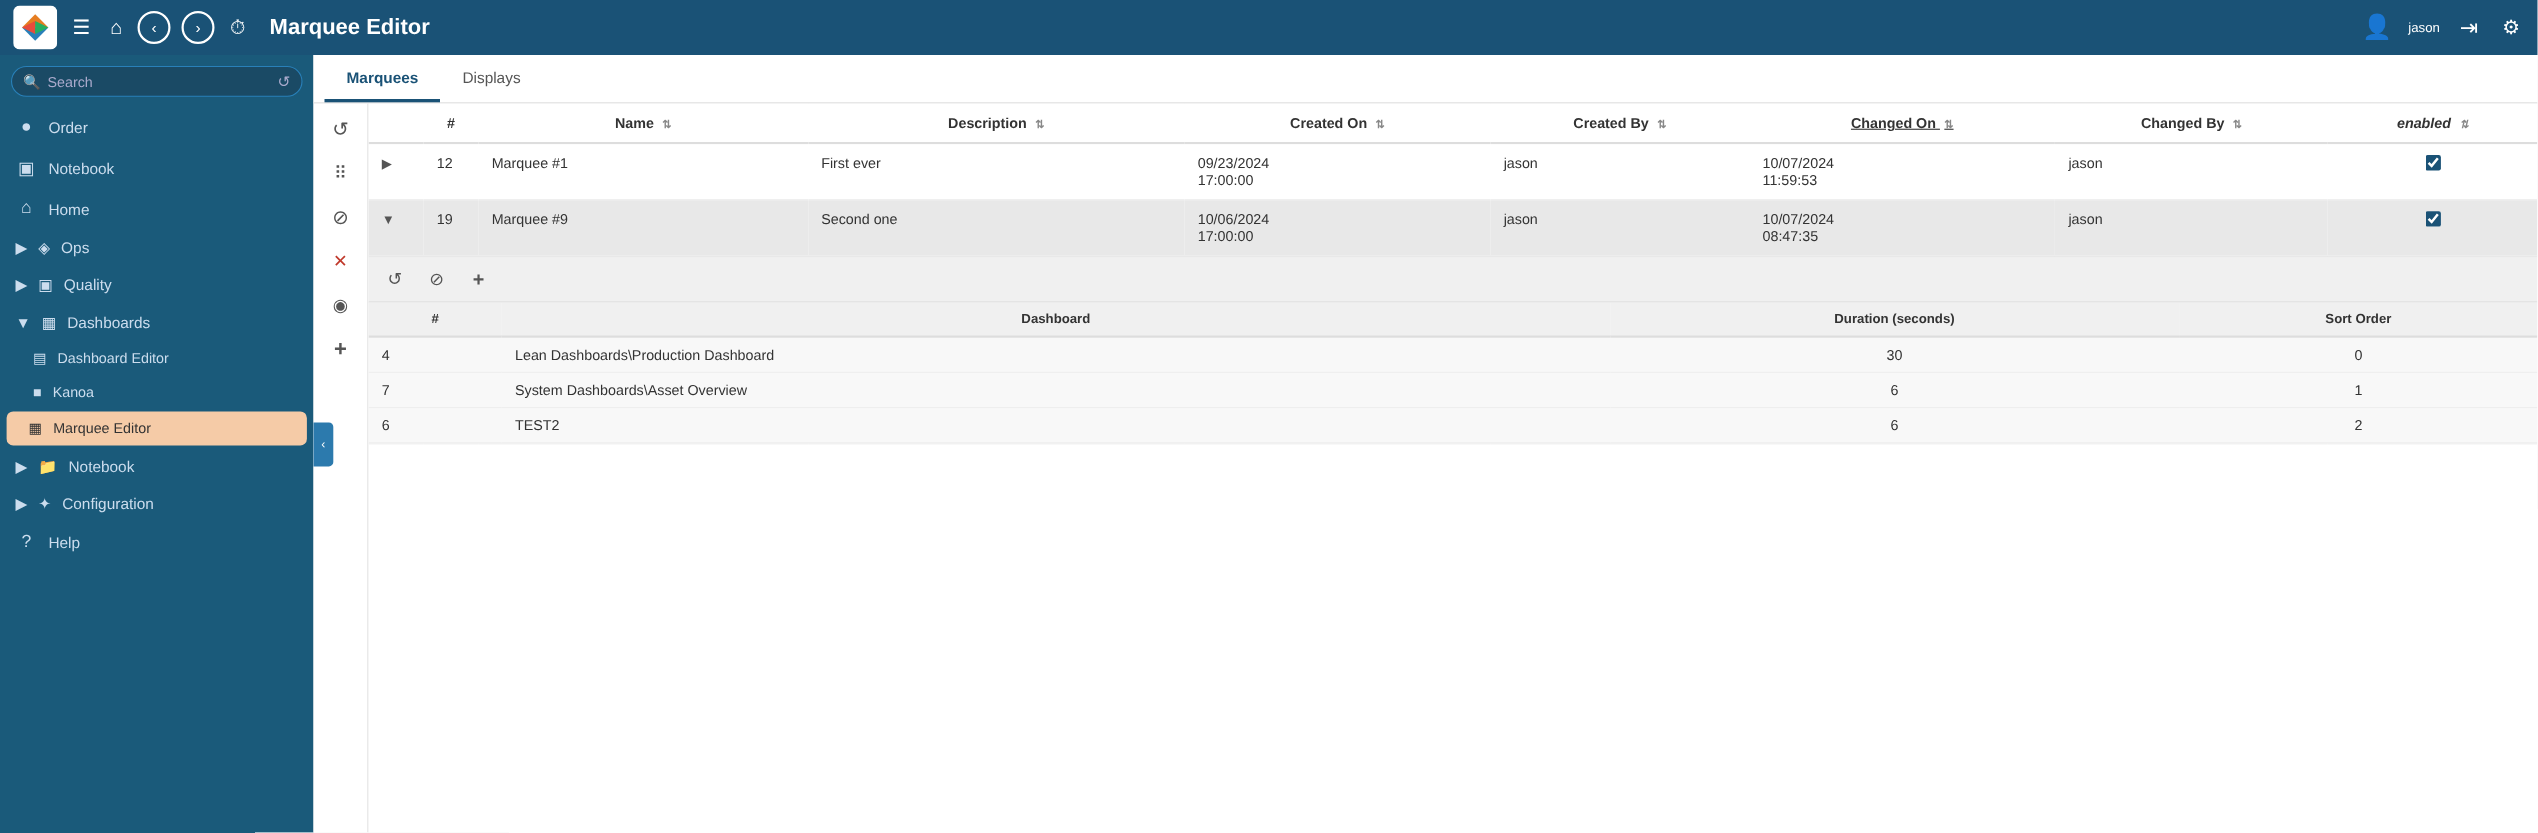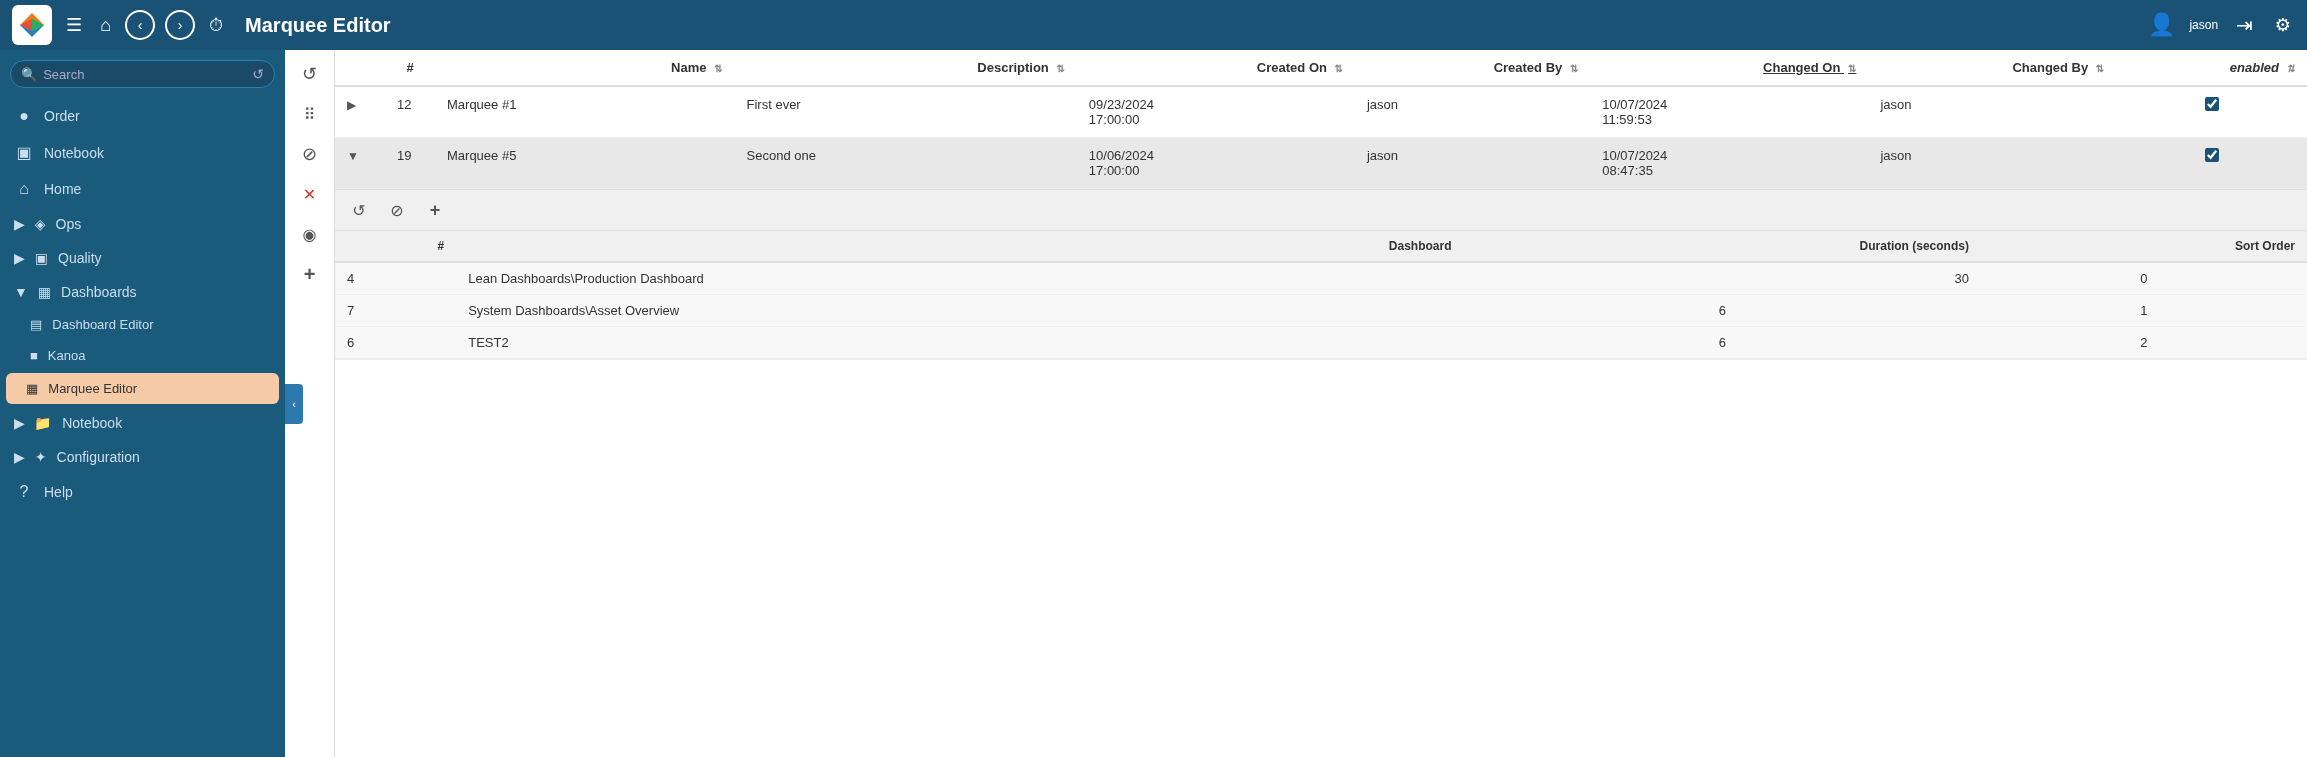--- a/index.html
+++ b/index.html
@@ -204,21 +204,21 @@
       background: white;
     }
     table {
       width: 100%;
       border-collapse: collapse;
     }
     thead th {
       background: white;
       border-bottom: 2px solid #ddd;
       padding: 10px 12px;
-      text-align: right;
+      text-align: center;
       font-size: 13px;
       color: #333;
       font-weight: 600;
       white-space: nowrap;
       position: sticky;
       top: 0;
       z-index: 2;
     }
     .sort-icon { font-size: 10px; margin-left: 4px; color: #888; }
     tbody tr { border-bottom: 1px solid #eee; }
@@ -367,20 +367,24 @@
     <div class="sidebar-item">
       <span class="icon">?</span>
       <span>Help</span>
     </div>
   </div>
 
   <button class="sidebar-toggle">‹</button>
 
   <div class="content-area">
 
+    <div class="tabs-bar">
+      <div class="tab active">Marquees</div>
+      <div class="tab">Displays</div>
+    </div>
 
     <div class="table-wrapper">
 
       <div class="toolbar-col">
         <button class="tool-btn" title="Refresh" style="font-size:18px;">↺</button>
         <button class="tool-btn" title="Grid View" style="font-size:16px;">⠿</button>
         <button class="tool-btn" title="Block" style="font-size:18px;">⊘</button>
         <button class="tool-btn red" title="Delete" style="font-size:16px; color:#c0392b;">✕</button>
         <button class="tool-btn" title="Camera" style="font-size:16px;">◉</button>
         <button class="tool-btn" title="Add" style="font-size:20px; font-weight:bold;">+</button>
@@ -411,21 +415,21 @@
               <td>09/23/2024<br>17:00:00</td>
               <td>jason</td>
               <td>10/07/2024<br>11:59:53</td>
               <td>jason</td>
               <td class="checkbox-cell"><input type="checkbox" checked="" style=""></td>
             </tr>
 
             <tr class="expanded">
               <td><span class="expand-btn">▼</span></td>
               <td>19</td>
-              <td>Marquee #5</td>
+              <td>Marquee #9</td>
               <td>Second one</td>
               <td>10/06/2024<br>17:00:00</td>
               <td>jason</td>
               <td>10/07/2024<br>08:47:35</td>
               <td>jason</td>
               <td class="checkbox-cell"><input type="checkbox" checked="" style=""></td>
             </tr>
 
             <tr class="sub-table-row">
               <td colspan="9">
@@ -442,21 +446,21 @@
                         <th>#</th>
                         <th>Dashboard</th>
                         <th>Duration (seconds)</th>
                         <th>Sort Order</th>
                       </tr>
                     </thead>
                     <tbody>
                       <tr>
                         <td>4</td>
                         <td>Lean Dashboards\Production Dashboard</td>
-                        <td style="text-align:right;">30</td>
+                        <td style="text-align:center;">30</td>
                         <td style="text-align:center;">0</td>
                       </tr>
                       <tr>
                         <td>7</td>
                         <td>System Dashboards\Asset Overview</td>
                         <td style="text-align:center;">6</td>
                         <td style="text-align:center;">1</td>
                       </tr>
                       <tr>
                         <td>6</td>

